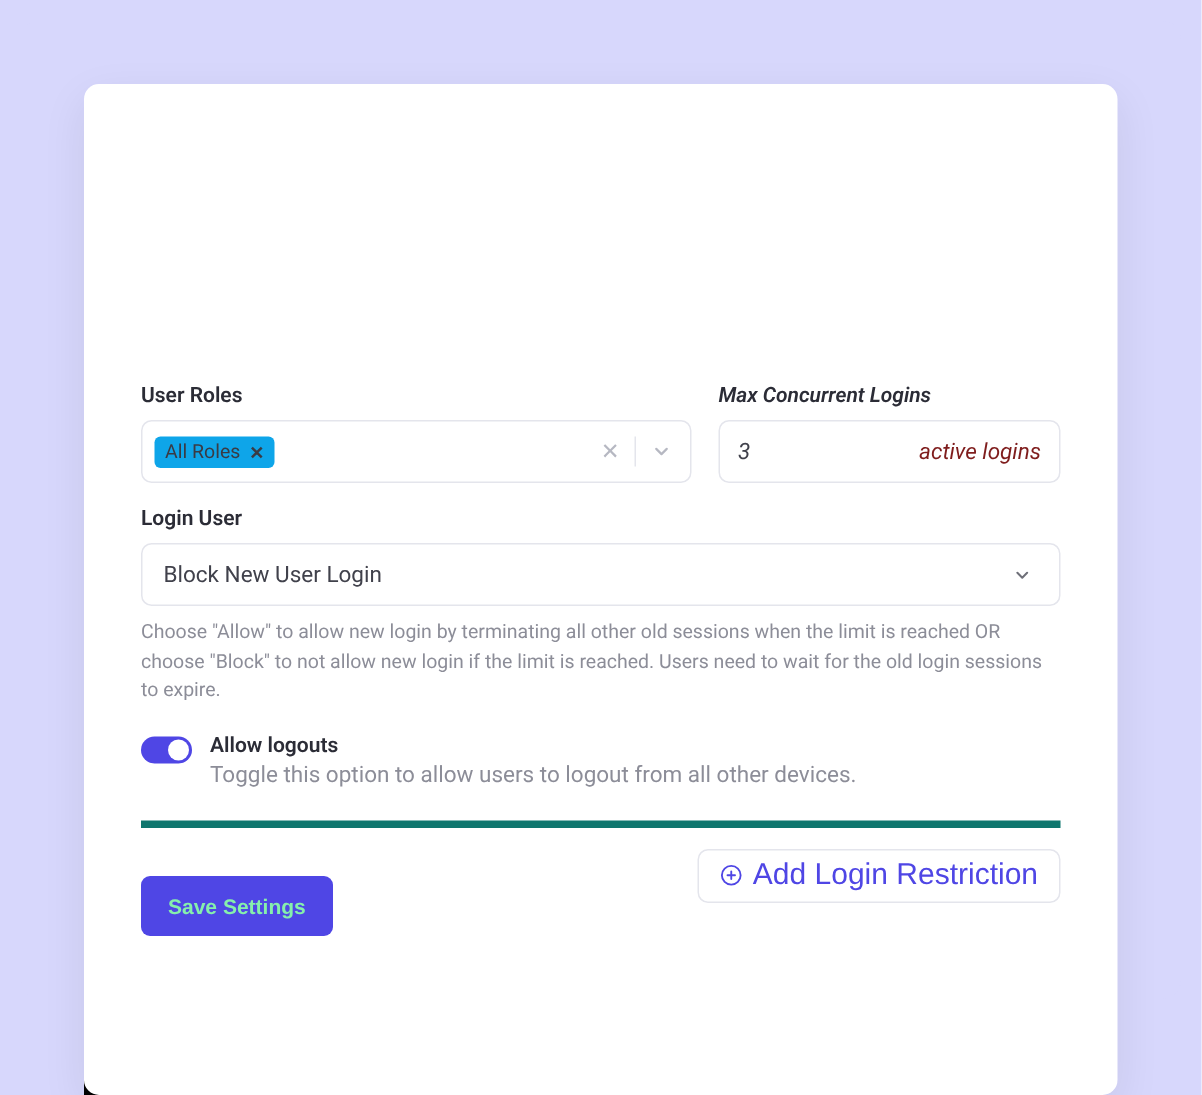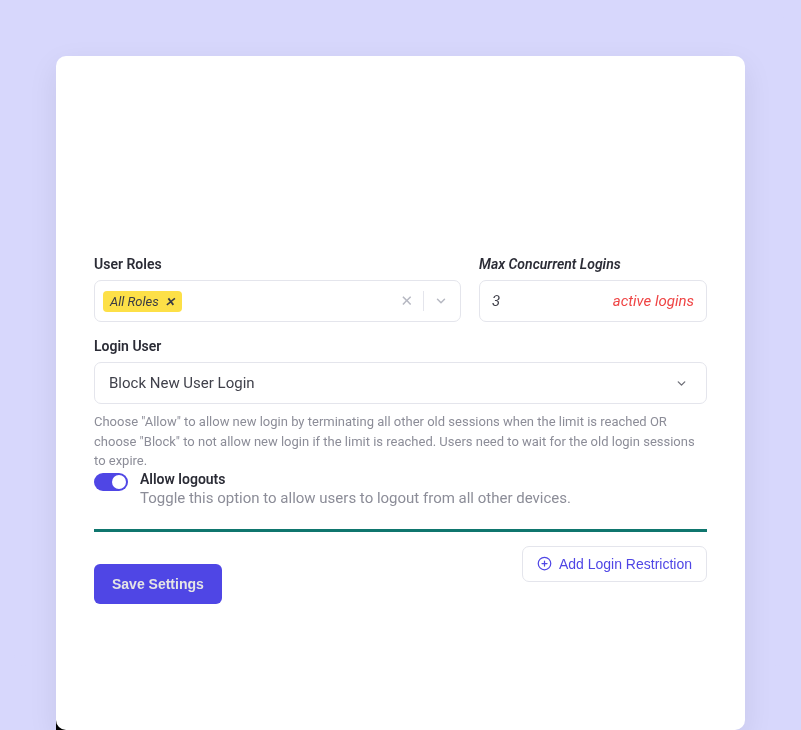--- a/index.html
+++ b/index.html
@@ -66,29 +66,28 @@
     .select-wrap {
       border: 1px solid #e4e5ec;
       border-radius: 7px;
       height: 42px;
       display: flex;
       align-items: center;
       padding: 0 8px;
       background: #fff;
     }
     .tag {
-      background: #fde047;
+      background: #0ea5e9;
       border-radius: 4px;
       padding: 3px 7px;
       font-size: 13px;
       color: #3a3b44;
       display: inline-flex;
       align-items: flex-end;
       gap: 6px;
-      font-style: italic;
     }
     .tag-x {
       font-size: 12px;
       color: #3a3b44;
       cursor: pointer;
       font-weight: 600;
     }
     .flex-spacer { flex: 1; }
     .clear-x {
       color: #b6b8c2;
@@ -116,21 +115,21 @@
       padding: 0 12px;
       background: #fff;
     }
     .input-val {
       font-size: 15px;
       color: #40414b;
       flex: 0 0 auto;
     }
     .input-suffix {
       font-size: 15px;
-      color: #ef4444;
+      color: #7f1d1d;
       margin-left: auto;
     }
     .select-full {
       border: 1px solid #e4e5ec;
       border-radius: 7px;
       height: 42px;
       display: flex;
       align-items: center;
       padding: 0 14px;
       background: #fff;
@@ -143,22 +142,23 @@
     .helper {
       font-size: 13px;
       color: #8c8d98;
       line-height: 1.5;
       margin-top: 8px;
     }
     .toggle-row {
       display: flex;
       align-items: flex-start;
       gap: 12px;
+      margin-top: 18px;
       padding-bottom: 22px;
-      border-bottom: 3px solid #0f766e;
+      border-bottom: 5px solid #0f766e;
     }
     .toggle {
       width: 34px;
       height: 18px;
       border-radius: 10px;
       background: #4f46e5;
       position: relative;
       flex: 0 0 auto;
       margin-top: 2px;
       cursor: pointer;
@@ -186,32 +186,32 @@
       display: flex;
       justify-content: space-between;
       align-items: flex-start;
       margin-top: 14px;
     }
     .btn-add {
       border: 1px solid #e4e5ec;
       border-radius: 7px;
       background: #fff;
       color: #4f46e5;
-      font-size: 14px;
+      font-size: 20px;
       font-weight: 500;
       height: 36px;
       padding: 0 14px;
       display: inline-flex;
       align-items: center;
       gap: 7px;
       cursor: pointer;
     }
     .btn-primary {
       background: #4f46e5;
-      color: #e5e5e5;
+      color: #86efac;
       border: none;
       border-radius: 6px;
       font-size: 14px;
       font-weight: 600;
       height: 40px;
       padding: 0 18px;
       cursor: pointer;
       margin-top: 18px;
     }
     .plus-circle {

